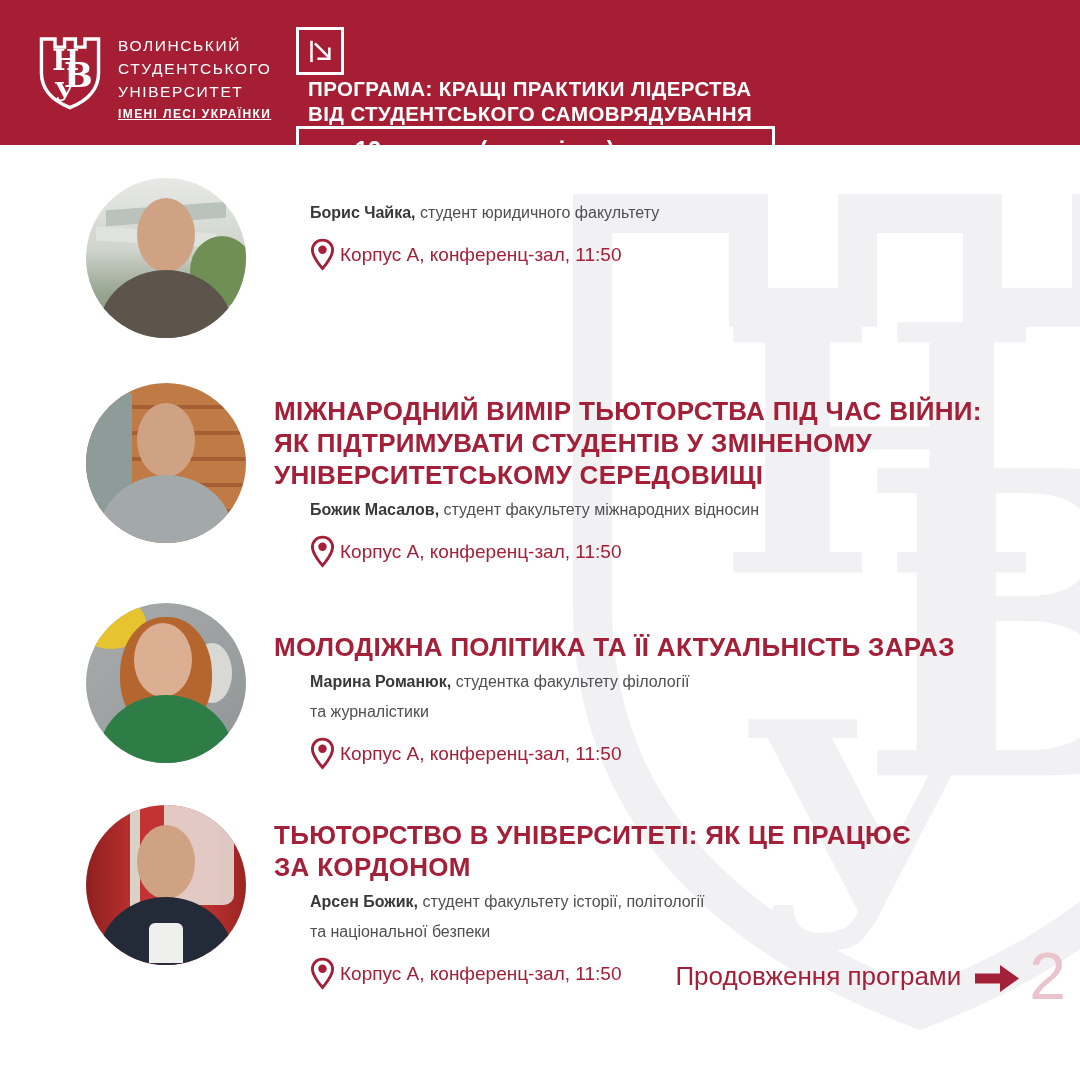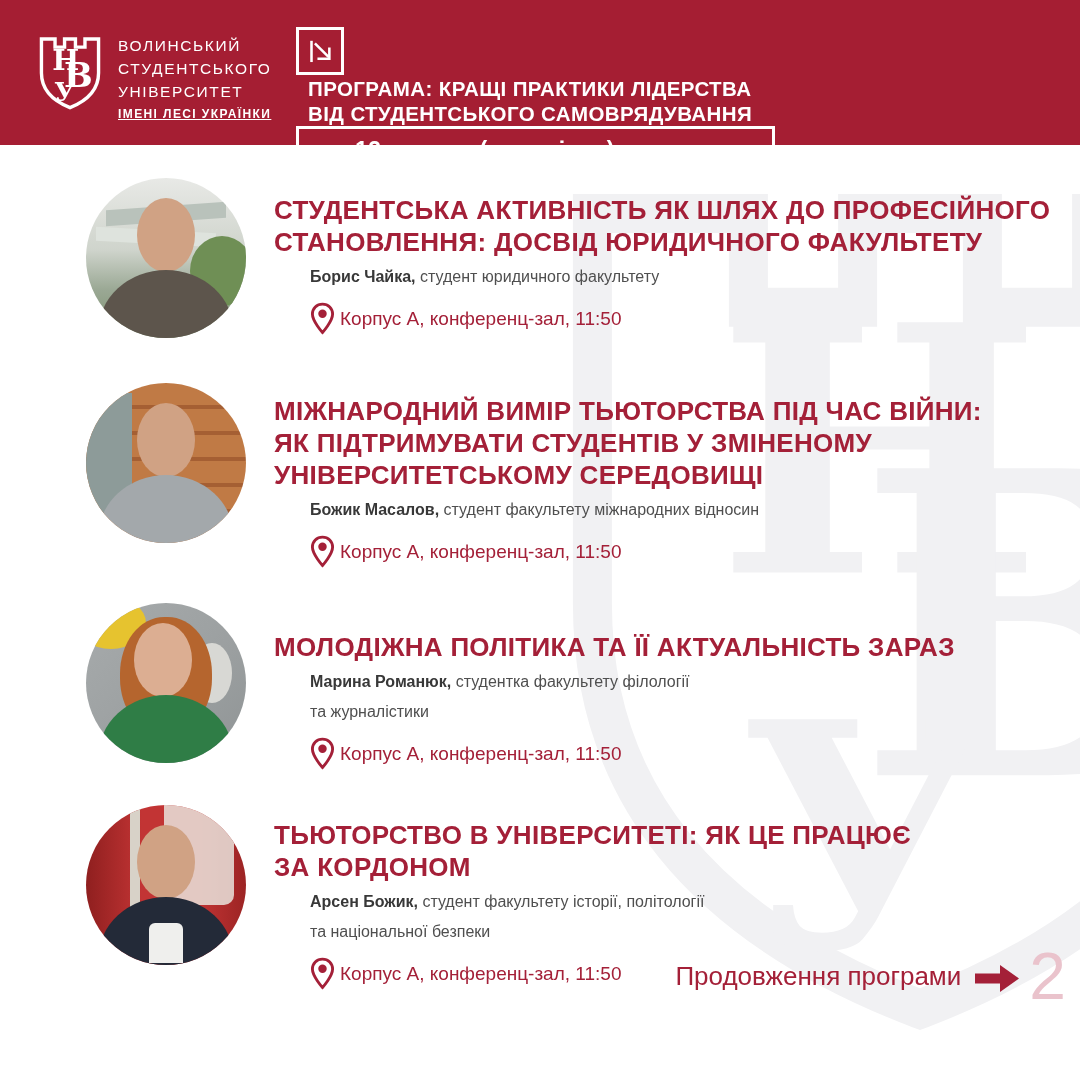--- a/index.html
+++ b/index.html
@@ -147,21 +147,20 @@
 
     <section class="session s1">
       <div class="photo photo-1">
         <div class="ph panel1"></div>
           <div class="ph panel2"></div>
           <div class="ph tree"></div>
         <div class="ph ph-head"></div>
           <div class="ph ph-torso"></div>
       </div>
       <div class="info">
-        <h2 class="title">СТУДЕНТСЬКА АКТИВНІСТЬ ЯК ШЛЯХ ДО ПРОФЕСІЙНОГО<br>СТАНОВЛЕННЯ: ДОСВІД ЮРИДИЧНОГО ФАКУЛЬТЕТУ</h2>
         <p class="speaker">
           <span class="name">Борис Чайка,</span>
           <span class="role">студент юридичного факультету</span>
         </p>
         <div class="loc">
           <svg class="pin" width="25" height="33" viewBox="0 0 26 34" aria-hidden="true">
             <path d="M13 2 C7 2 2.5 6.6 2.5 12.4 C2.5 20 13 31.5 13 31.5 S23.5 20 23.5 12.4 C23.5 6.6 19 2 13 2 Z" fill="#ffffff" stroke="#A42038" stroke-width="3"></path>
             <circle cx="13" cy="12" r="4.4" fill="#A42038"></circle>
           </svg>
           <span class="loc-text">Корпус А, конференц-зал, 11:50</span>

